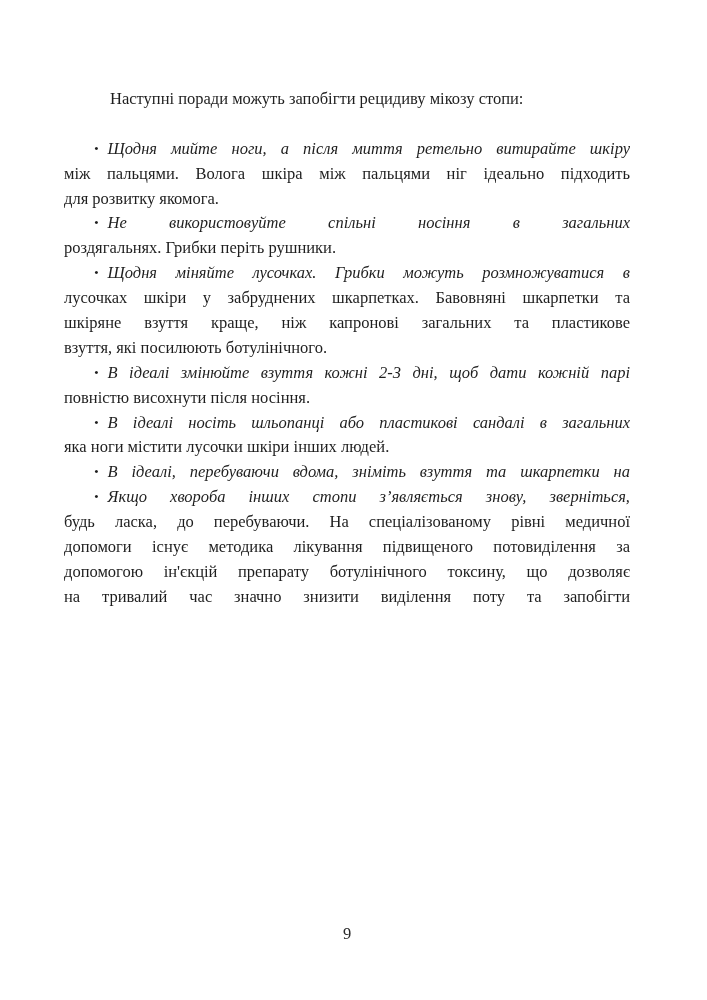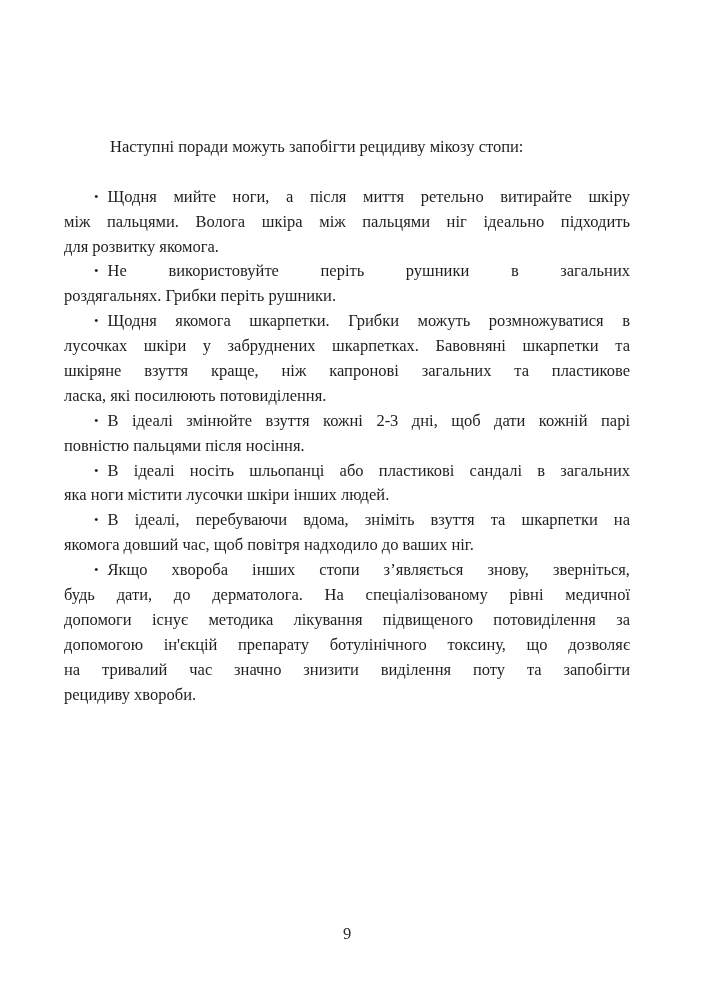--- a/index.html
+++ b/index.html
@@ -35,24 +35,24 @@
   }
   .jline::after {
     content: "";
     display: inline-block;
     width: 100%;
     height: 0;
   }
   .title {
     padding-left: 46px;
     margin-bottom: 24.9px;
-    margin-top: 48px;
   }
   .blt {
     padding-left: 30px;
+    font-style: italic;
   }
   .bullet {
     display: inline-block;
     font-size: 13px;
     margin-right: 9px;
     transform: translateY(-1px);
   }
   .pagenum {
     position: absolute;
     left: 64px;
@@ -72,51 +72,49 @@
 
     <div class="line title">Наступні поради можуть запобігти рецидиву мікозу стопи:</div>
 
     <div class="para">
       <div class="line jline blt"><span class="bullet">•</span><span>Щодня мийте ноги, а після миття ретельно витирайте шкіру</span></div>
       <div class="line jline">між пальцями. Волога шкіра між пальцями ніг ідеально підходить</div>
       <div class="line">для розвитку якомога.</div>
     </div>
 
     <div class="para">
-      <div class="line jline blt"><span class="bullet">•</span><span>Не використовуйте періть рушники в загальних</span></div>
+      <div class="line jline blt"><span class="bullet">•</span><span>Не використовуйте спільні носіння в загальних</span></div>
       <div class="line">роздягальнях. Грибки періть рушники.</div>
     </div>
 
     <div class="para">
-      <div class="line jline blt"><span class="bullet">•</span><span>Щодня якомога шкарпетки. Грибки можуть розмножуватися в</span></div>
+      <div class="line jline blt"><span class="bullet">•</span><span>Щодня міняйте лусочках. Грибки можуть розмножуватися в</span></div>
       <div class="line jline">лусочках шкіри у забруднених шкарпетках. Бавовняні шкарпетки та</div>
       <div class="line jline">шкіряне взуття краще, ніж капронові загальних та пластикове</div>
-      <div class="line">ласка, які посилюють потовиділення.</div>
+      <div class="line">взуття, які посилюють ботулінічного.</div>
     </div>
 
     <div class="para">
       <div class="line jline blt"><span class="bullet">•</span><span>В ідеалі змінюйте взуття кожні 2-3 дні, щоб дати кожній парі</span></div>
-      <div class="line">повністю пальцями після носіння.</div>
+      <div class="line">повністю висохнути після носіння.</div>
     </div>
 
     <div class="para">
       <div class="line jline blt"><span class="bullet">•</span><span>В ідеалі носіть шльопанці або пластикові сандалі в загальних</span></div>
       <div class="line">яка ноги містити лусочки шкіри інших людей.</div>
     </div>
 
     <div class="para">
       <div class="line jline blt"><span class="bullet">•</span><span>В ідеалі, перебуваючи вдома, зніміть взуття та шкарпетки на</span></div>
-      <div class="line">якомога довший час, щоб повітря надходило до ваших ніг.</div>
     </div>
 
     <div class="para">
       <div class="line jline blt"><span class="bullet">•</span><span>Якщо хвороба інших стопи з’являється знову, зверніться,</span></div>
-      <div class="line jline">будь дати, до дерматолога. На спеціалізованому рівні медичної</div>
+      <div class="line jline">будь ласка, до перебуваючи. На спеціалізованому рівні медичної</div>
       <div class="line jline">допомоги існує методика лікування підвищеного потовиділення за</div>
       <div class="line jline">допомогою ін'єкцій препарату ботулінічного токсину, що дозволяє</div>
       <div class="line jline">на тривалий час значно знизити виділення поту та запобігти</div>
-      <div class="line">рецидиву хвороби.</div>
     </div>
 
   </div>
 
   <div class="pagenum">9</div>
 </div>
 
 </body></html>

